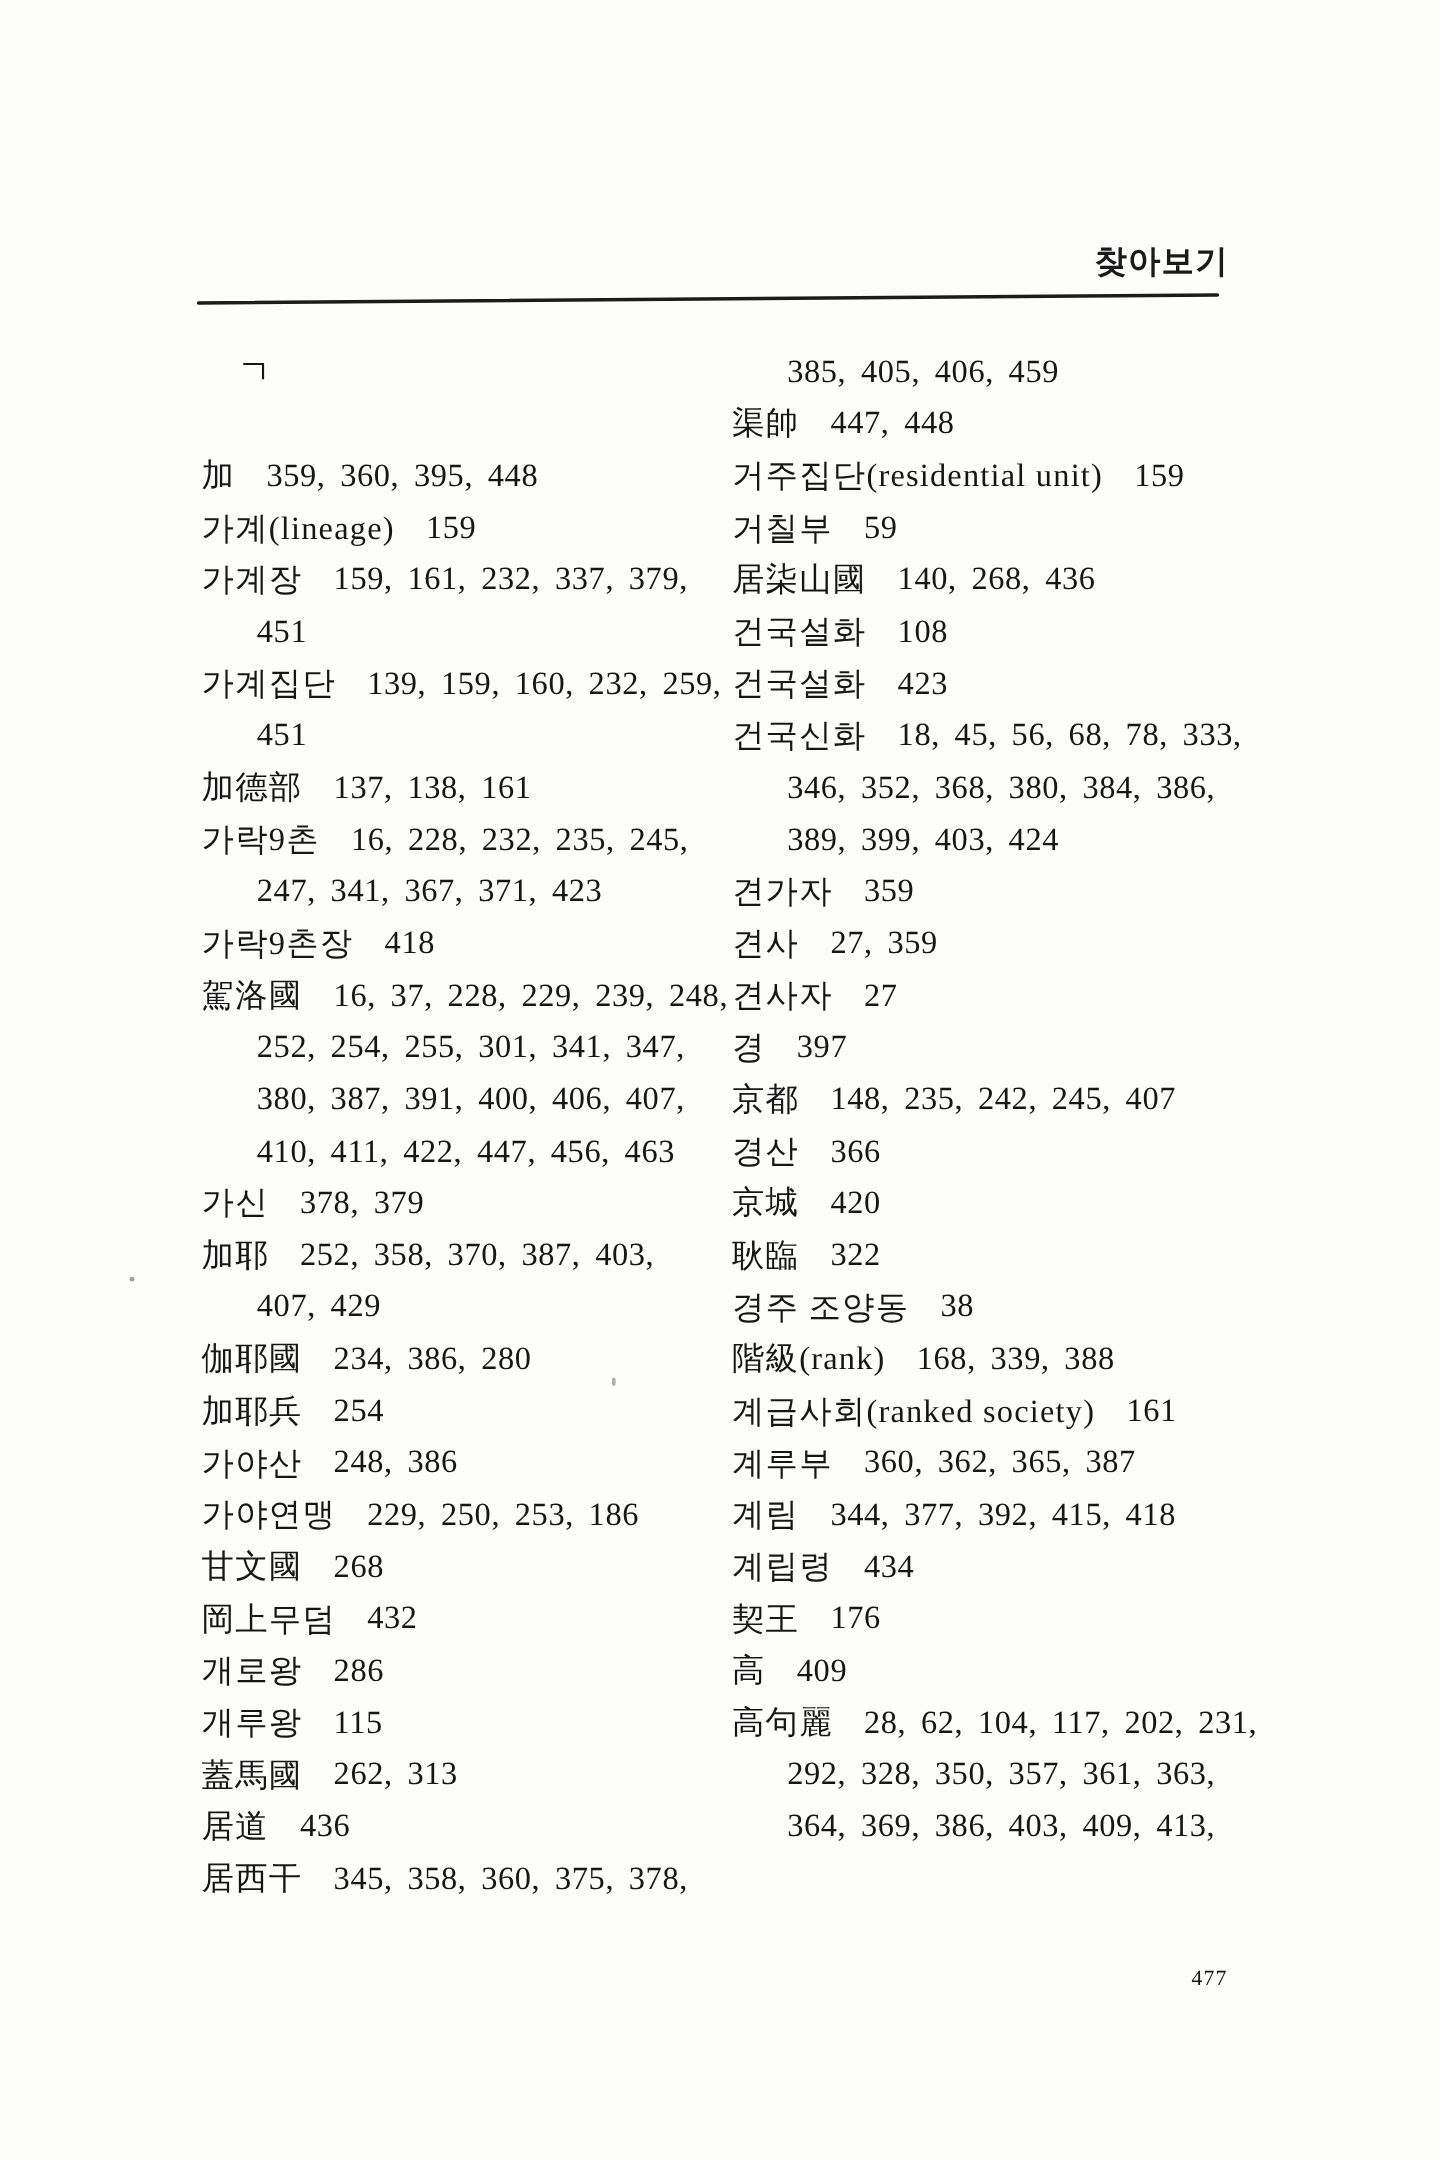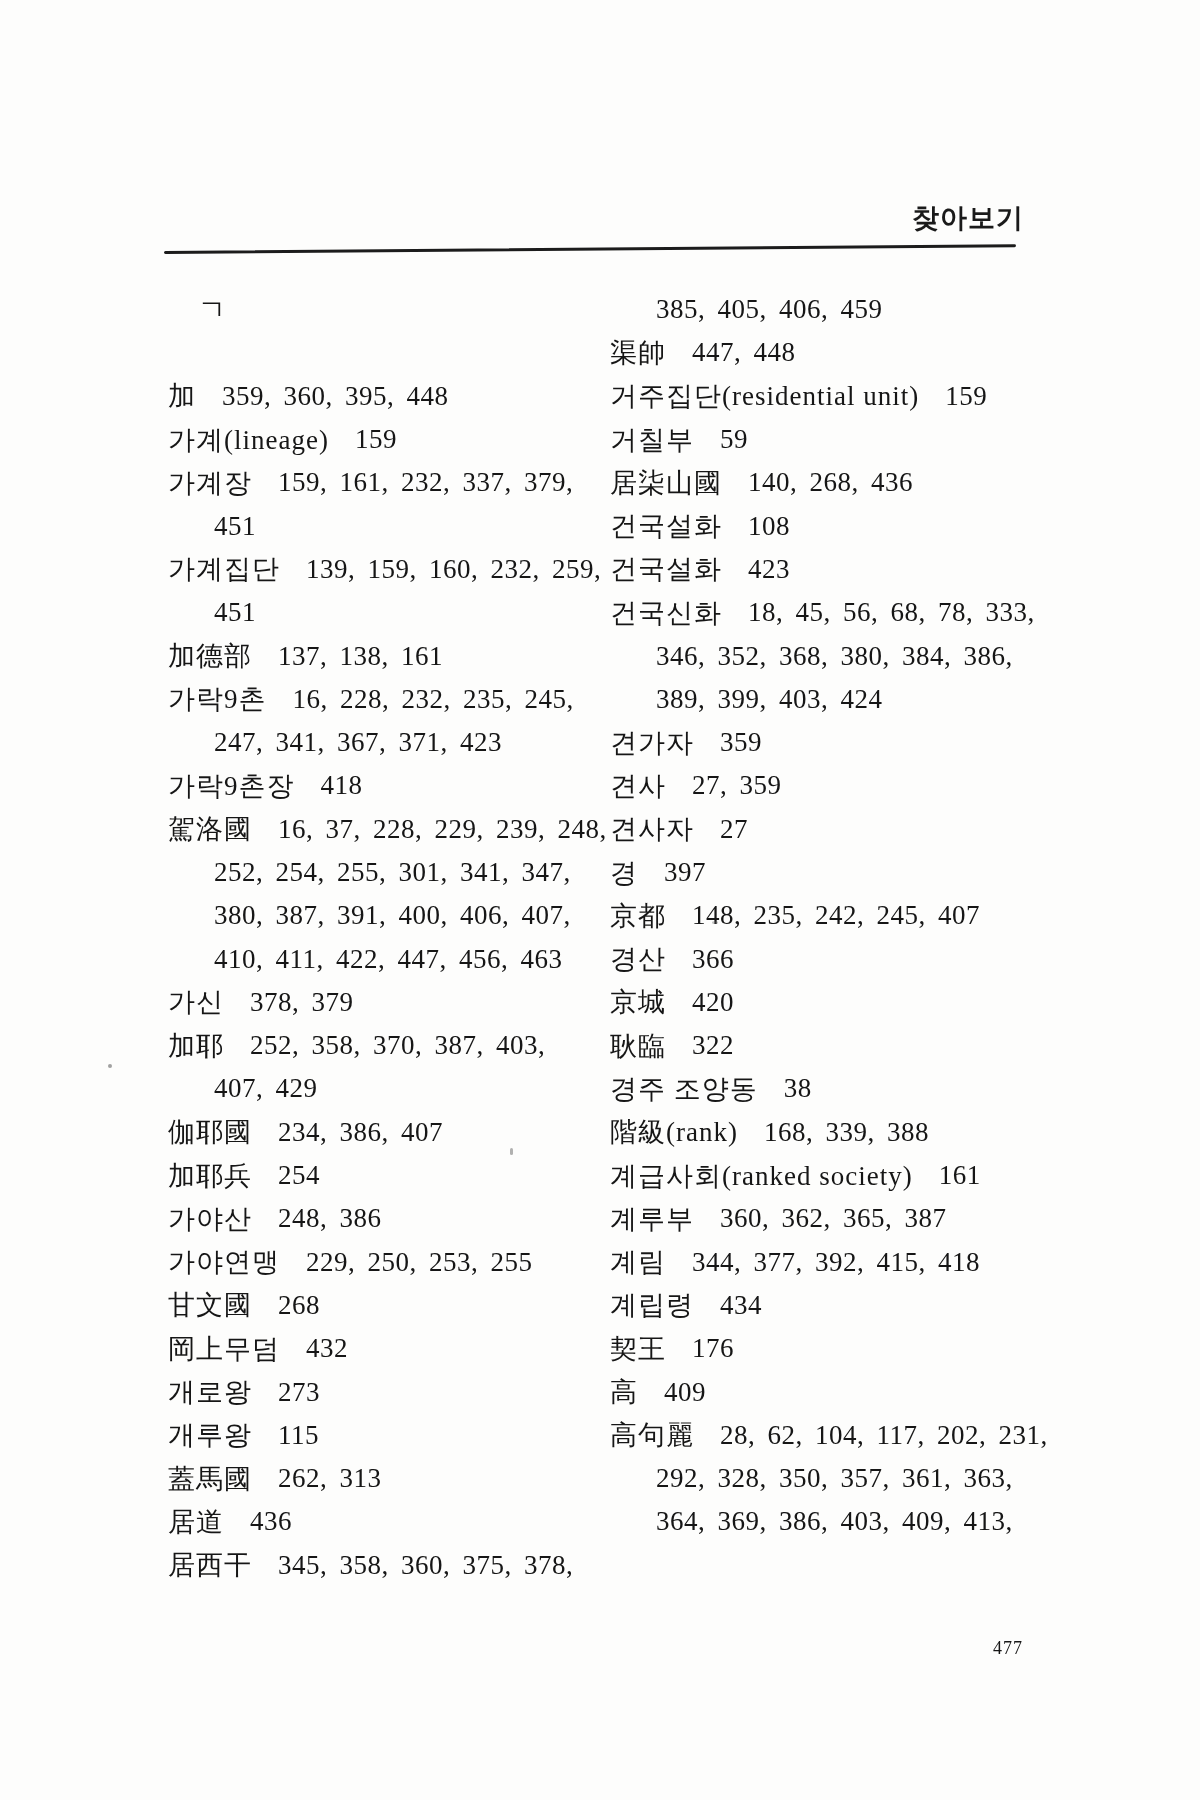--- a/index.html
+++ b/index.html
@@ -147,45 +147,45 @@
       </div>
       <div class="line">
         <span class="term">加耶</span>
         <span class="pages">252, 358, 370, 387, 403,</span>
       </div>
       <div class="line indent">
         <span class="pages">407, 429</span>
       </div>
       <div class="line">
         <span class="term">伽耶國</span>
-        <span class="pages">234, 386, 407</span>
+        <span class="pages">234, 386, 280</span>
       </div>
       <div class="line">
         <span class="term">加耶兵</span>
         <span class="pages">254</span>
       </div>
       <div class="line">
         <span class="term">가야산</span>
         <span class="pages">248, 386</span>
       </div>
       <div class="line">
         <span class="term">가야연맹</span>
-        <span class="pages">229, 250, 253, 255</span>
+        <span class="pages">229, 250, 253, 186</span>
       </div>
       <div class="line">
         <span class="term">甘文國</span>
         <span class="pages">268</span>
       </div>
       <div class="line">
         <span class="term">岡上무덤</span>
         <span class="pages">432</span>
       </div>
       <div class="line">
         <span class="term">개로왕</span>
-        <span class="pages">273</span>
+        <span class="pages">286</span>
       </div>
       <div class="line">
         <span class="term">개루왕</span>
         <span class="pages">115</span>
       </div>
       <div class="line">
         <span class="term">蓋馬國</span>
         <span class="pages">262, 313</span>
       </div>
       <div class="line">

